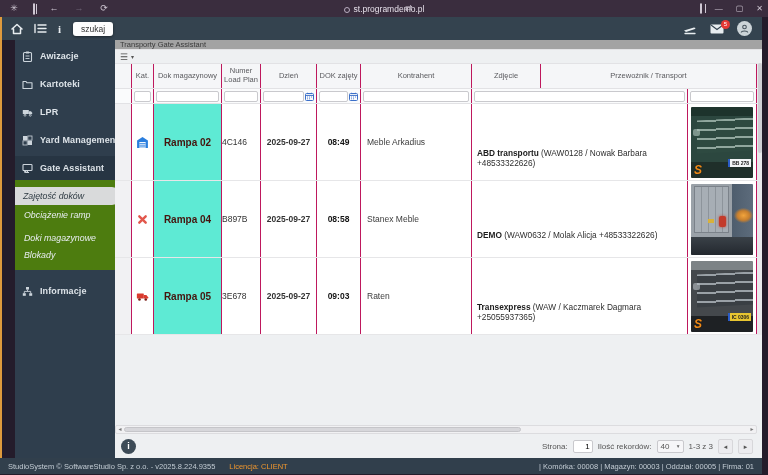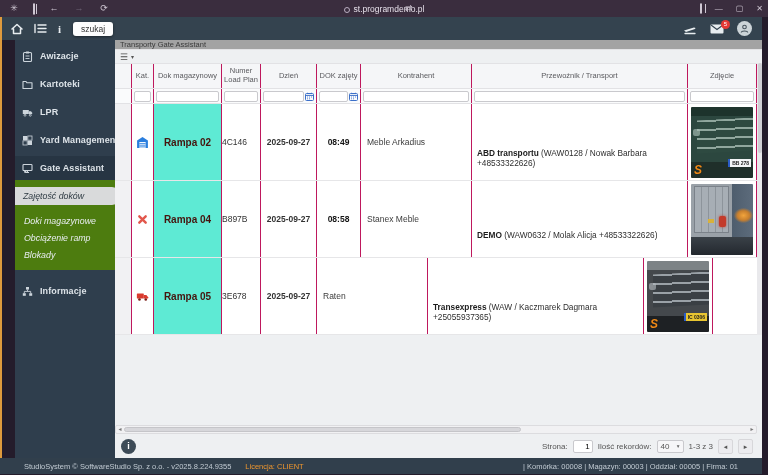--- a/index.html
+++ b/index.html
@@ -106,21 +106,21 @@
   
   .pager { position:absolute; top:397px; left:0; width:642px; height:18px; display:flex; align-items:center; font-size:8px; color:#555; }
   .info-btn { margin-left:6px; width:15px; height:15px; border-radius:8px; background:#3d4b57; color:#fff; font-size:9px; font-weight:700; display:flex; align-items:center; justify-content:center; cursor:pointer; }
   .pg-right { margin-left:auto; display:flex; align-items:center; gap:5px; padding-right:4px; }
   .pg-input { width:20px; height:13px; border:1px solid #c9c9cd; border-radius:2px; background:#fff; font-size:8px; text-align:right; padding-right:2px; }
   .pg-select { width:27px; height:13px; border:1px solid #c9c9cd; border-radius:2px; background:#f6f6f8; display:flex; align-items:center; justify-content:space-between; padding:0 3px; cursor:pointer; }
   .pg-select .cr { font-size:5.5px; color:#666; }
   .pg-btn { width:15px; height:15px; background:#ececef; border:1px solid #d7d7da; border-radius:2px; text-align:center; line-height:13px; font-size:7px; color:#555; cursor:pointer; }
 
   
-  .footer { position:absolute; top:458px; left:0; width:762px; height:16px; background:#313f4c; color:#c2cbd3; font-size:7.5px; display:flex; align-items:center; padding:0 24px; }
+  .footer { position:absolute; top:458px; left:0; width:762px; height:16px; background:#313f4c; color:#c2cbd3; font-size:7.5px; display:flex; align-items:center; padding:0 8px; }
   .lic { color:#f0972e; margin-left:14px; }
   .foot-right { margin-left:auto; }
 
   svg { display:block; }
 </style>
 </head>
 <body>
 
 <div class="browser-bar">
   <div class="bb-left">
@@ -219,22 +219,22 @@
     <svg class="s-ico" viewBox="0 0 11 11">
         <rect x="1" y="1.5" width="9" height="6" rx="0.8" fill="none" stroke="#cdd5dc" stroke-width="1.1"></rect>
         <path d="M4 9.5 H7 M5.5 7.5 V9.5" stroke="#cdd5dc" stroke-width="1"></path>
         <circle cx="3.3" cy="8.8" r="1.2" fill="#cdd5dc"></circle>
       </svg>
     <span class="lbl">Gate Assistant</span>
     <span class="chev up"></span>
   </div>
   <div class="subpanel">
     <div class="pill">Zajętość doków</div>
+    <div class="sub-item">Obciążenie ramp</div>
     <div class="sub-item" style="margin-top:9px;">Doki magazynowe</div>
-    <div class="sub-item">Obciążenie ramp</div>
     <div class="sub-item">Blokady</div>
   </div>
   <div class="nav-item" style="margin-top:9px;">
     <svg class="s-ico" viewBox="0 0 11 11">
         <rect x="4" y="1" width="3" height="2.6" fill="#cdd5dc"></rect>
         <rect x="0.8" y="7.2" width="3" height="2.6" fill="#cdd5dc"></rect>
         <rect x="7.2" y="7.2" width="3" height="2.6" fill="#cdd5dc"></rect>
         <path d="M5.5 3.6 V5.4 M2.3 7.2 V5.4 H8.7 V7.2" fill="none" stroke="#cdd5dc" stroke-width="0.9"></path>
       </svg>
     <span class="lbl">Informacje</span>
@@ -252,22 +252,22 @@
   <div class="tbl">
 
     <div class="r thead">
       <div class="c c0"></div>
       <div class="c c1">Kat.</div>
       <div class="c c2">Dok magazynowy</div>
       <div class="c c3">Numer Load Plan</div>
       <div class="c c4">Dzień</div>
       <div class="c c5">DOK zajęty</div>
       <div class="c c6">Kontrahent</div>
+      <div class="c c8">Zdjęcie</div>
       <div class="c c7">Przewoźnik / Transport</div>
-      <div class="c c8">Zdjęcie</div>
     </div>
 
     <div class="r tfilter">
       <div class="c c0"></div>
       <div class="c c1">
           <input class="flt" style="">
         </div>
       <div class="c c2">
           <input class="flt" style="">
         </div>
@@ -366,20 +366,21 @@
             <path d="M7.2 4.6 H9.6 L11.2 6.6 V7.8 H7.2 Z" fill="#d93b2f"></path>
             <circle cx="3.2" cy="8.8" r="1.2" fill="#7a1d15"></circle>
             <circle cx="9" cy="8.8" r="1.2" fill="#7a1d15"></circle>
           </svg>
       </div>
       <div class="c c2 dok-cell">Rampa 05</div>
       <div class="c c3">
           <span class="lp">3E678</span>
         </div>
       <div class="c c4 ctr">2025-09-27</div>
+      <div class="c c5 bold-time">09:03</div>
       <div class="c c6 kontr">Raten</div>
       <div class="c c7">
           <span class="carrier"><b>Transexpress</b><span> (WAW / Kaczmarek Dagmara +25055937365)</span></span>
         </div>
       <div class="c c8">
         <div class="photo p3">
           <div class="grille"></div>
             <div class="hl"></div>
           <div class="plate yellow">IC 0306</div>
           <div class="slogo">S</div>

